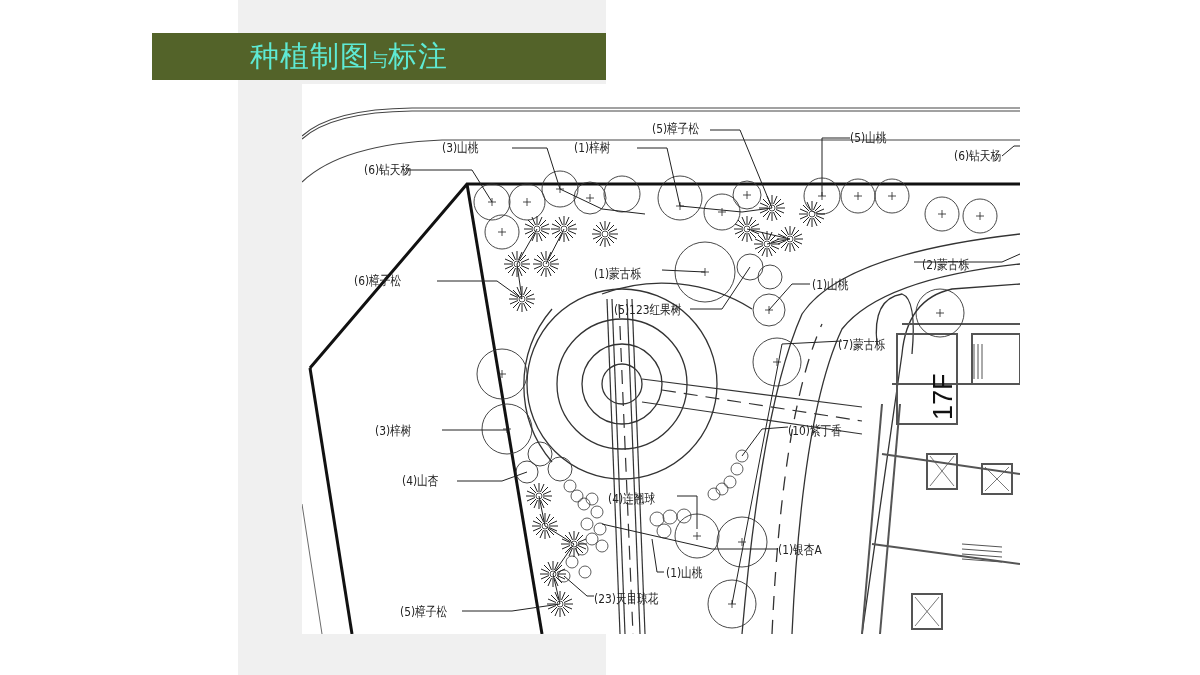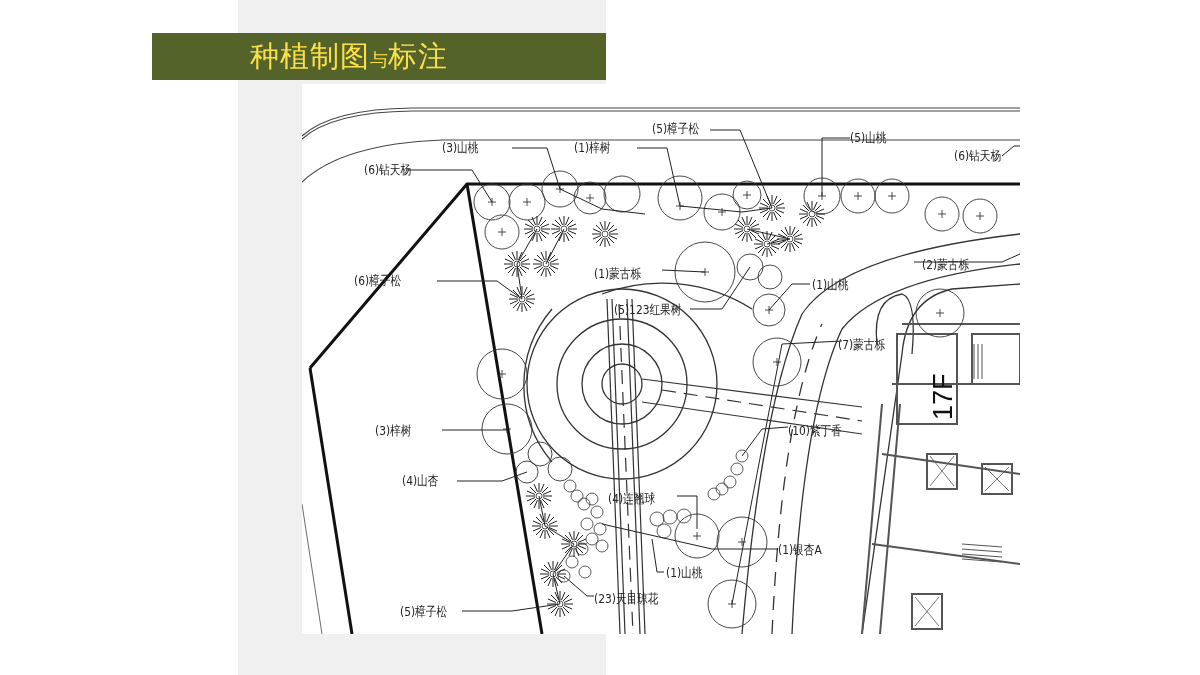--- a/index.html
+++ b/index.html
@@ -1,19 +1,19 @@
 <!DOCTYPE html>
 <html><head>
 <meta charset="utf-8">
 <style>
   html,body{margin:0;padding:0;}
   body{width:1200px;height:675px;position:relative;background:#ffffff;overflow:hidden;font-family:"DejaVu Sans",sans-serif;}
   .gray-panel{position:absolute;left:238px;top:0;width:368px;height:675px;background:#f0f0f0;}
   .title-bar{position:absolute;left:152px;top:33px;width:454px;height:47px;background:#536329;}
-  .title-text{position:absolute;left:98px;top:4px;color:#fde047;font-size:29px;line-height:38px;letter-spacing:1px;white-space:nowrap;}
+  .title-text{position:absolute;left:98px;top:4px;color:#5eead4;font-size:29px;line-height:38px;letter-spacing:1px;white-space:nowrap;}
   .title-text .small{font-size:18px;letter-spacing:0;}
   .plan{position:absolute;left:302px;top:84px;width:718px;height:550px;background:#ffffff;overflow:hidden;}
   .plan svg{position:absolute;left:0;top:0;}
   .lbl{position:absolute;font-family:"DejaVu Sans",sans-serif;font-size:13px;color:#222;white-space:nowrap;line-height:15px;transform:scaleX(0.82);transform-origin:left center;}
   .floor-label{position:absolute;font-family:"Liberation Sans",sans-serif;font-size:27px;color:#111;transform:rotate(-90deg);transform-origin:left top;white-space:nowrap;}
 </style>
 </head>
 <body>
 
 <div class="gray-panel"></div>

